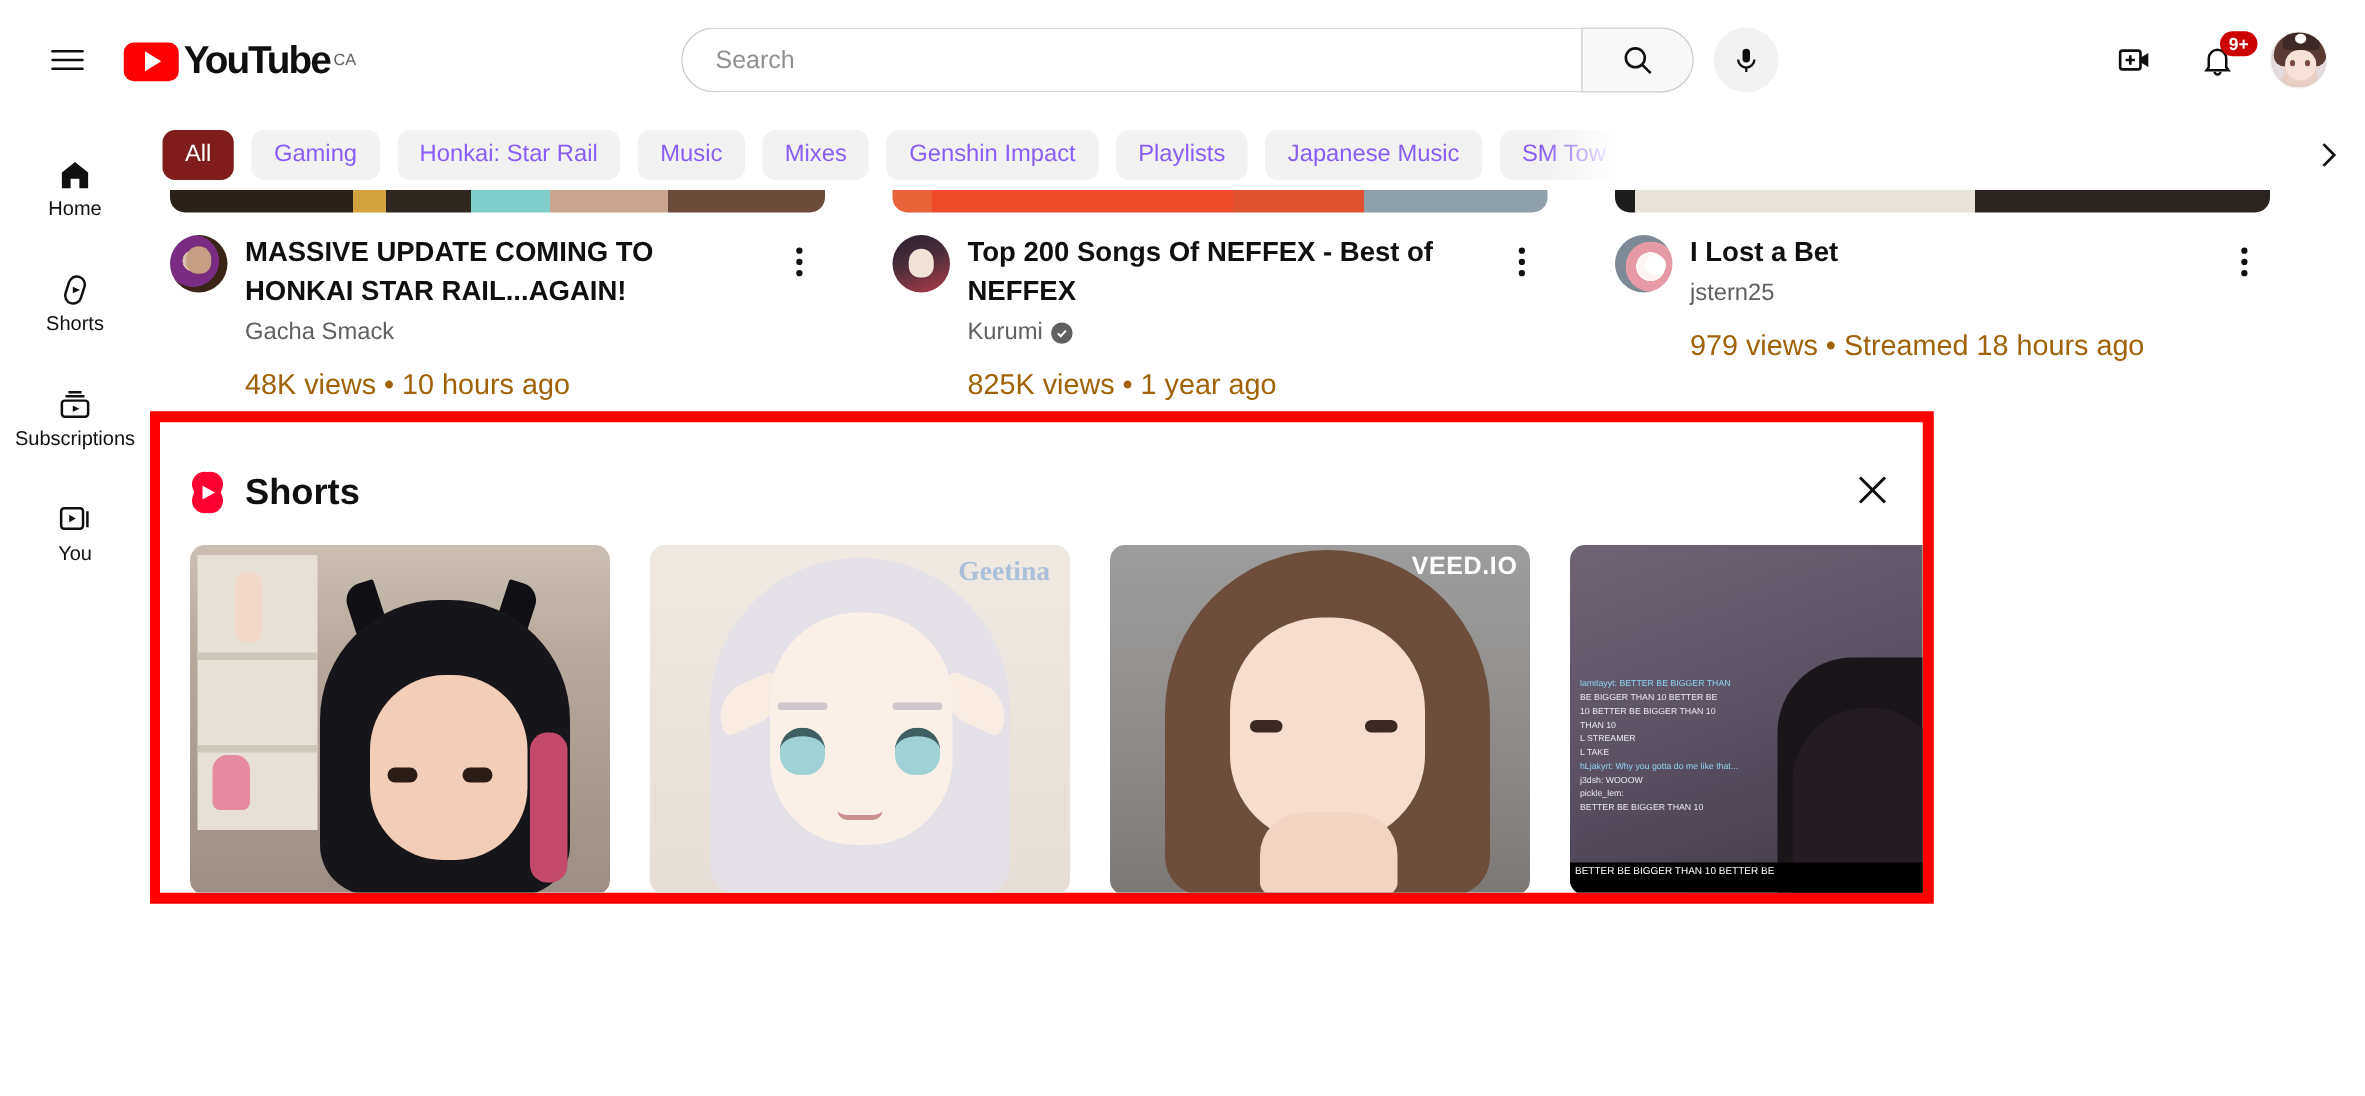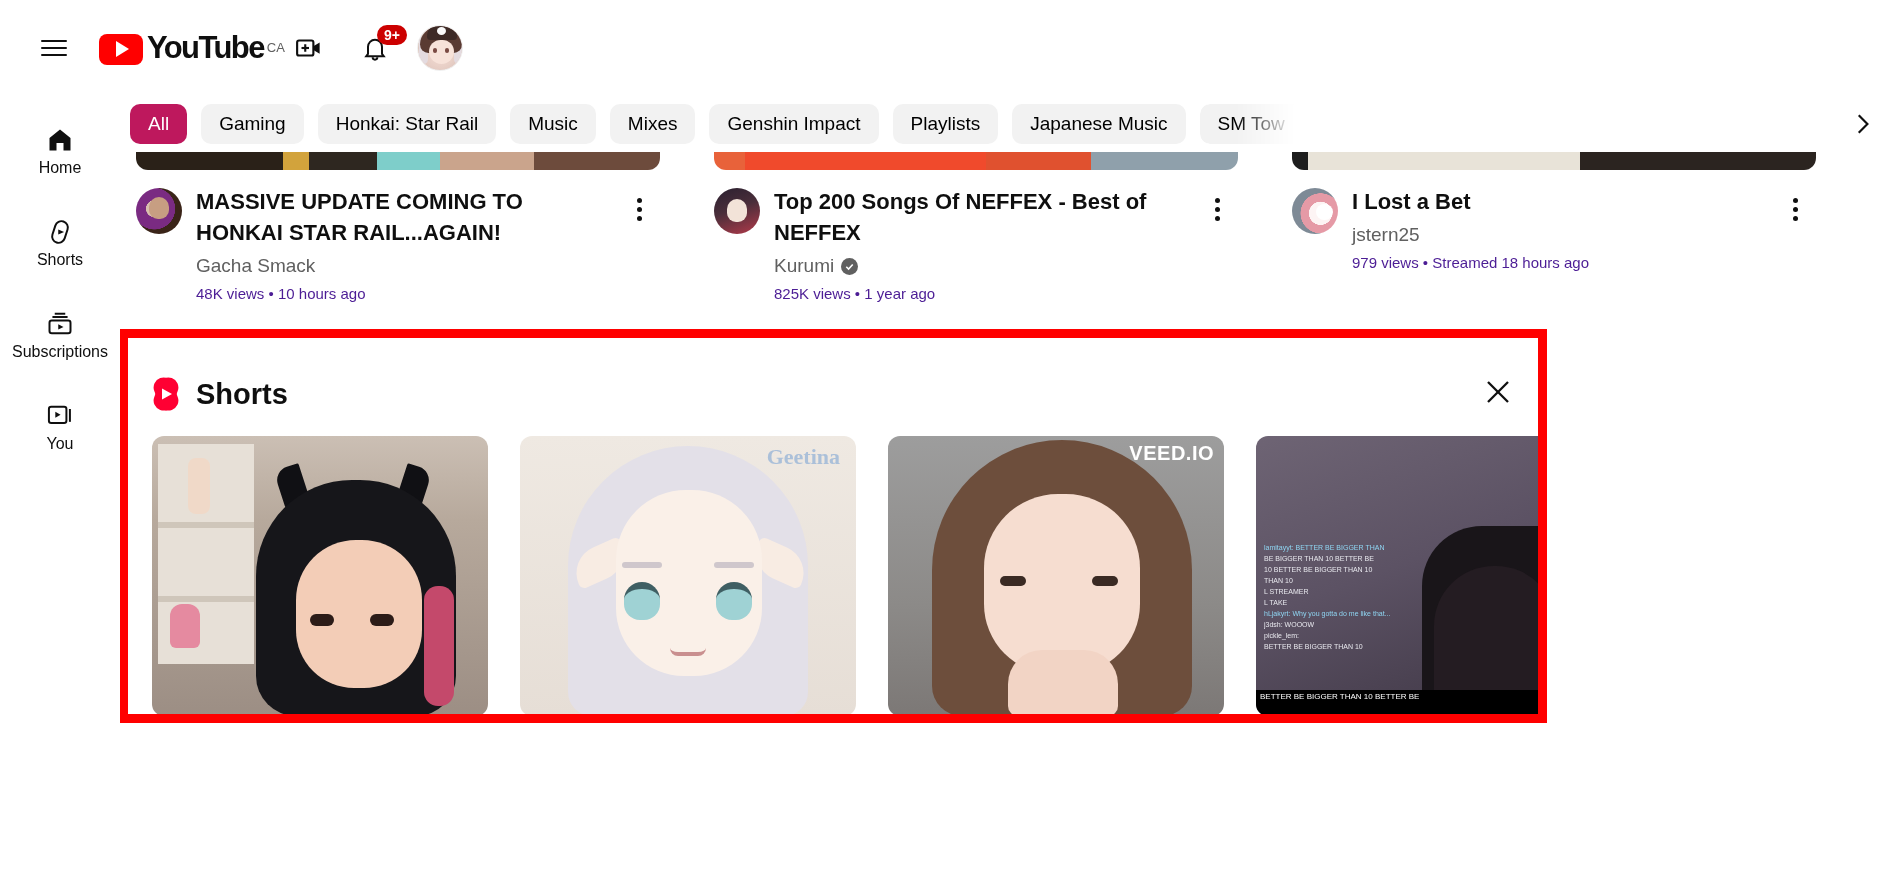--- a/index.html
+++ b/index.html
@@ -124,25 +124,25 @@
   .chipbar {
     position: absolute; top: 96px; left: 120px;
     width: 1772px; height: 56px;
     background: #ffffff;
     display: flex; align-items: center;
     overflow: hidden; z-index: 18;
   }
   .chips { display: flex; align-items: center; gap: 14px; padding-left: 10px; }
   .chip {
     height: 40px; padding: 0 18px; border-radius: 10px;
-    background: #f2f2f2; color: #000000;
+    background: #f2f2f2; color: #8b5cf6;
     font-size: 19px; line-height: 40px; white-space: nowrap;
     cursor: pointer; flex: 0 0 auto;
   }
-  .chip.active { background: #be185d; color: #ffffff; }
+  .chip.active { background: #7f1d1d; color: #ffffff; }
   .chip.faded {
     -webkit-mask-image: linear-gradient(to right, #000 35%, transparent 92%);
     mask-image: linear-gradient(to right, #000 35%, transparent 92%);
   }
   .chip-arrow {
     position: absolute; right: 10px; top: 8px;
     width: 40px; height: 40px; border-radius: 50%;
     display: flex; align-items: center; justify-content: center;
     background: #ffffff; cursor: pointer;
   }
@@ -185,21 +185,21 @@
     color: #0f0f0f; max-height: 62px; overflow: hidden;
   }
   .vchan {
     font-size: 19px; color: #606060; line-height: 28px; margin-top: 4px;
     display: flex; align-items: center; gap: 7px;
   }
   .verified {
     width: 17px; height: 17px; border-radius: 50%; background: #606060;
     display: inline-flex; align-items: center; justify-content: center; flex: 0 0 auto;
   }
-  .vstats { font-size: 15px; color: #4c1d95; line-height: 28px; }
+  .vstats { font-size: 23px; color: #a16207; line-height: 28px; margin-top: 13px; }
   .kebab {
     width: 42px; height: 42px; flex: 0 0 auto; cursor: pointer;
     display: flex; flex-direction: column; align-items: center; justify-content: center; gap: 4px;
     margin-top: 2px;
   }
   .kebab i { width: 5px; height: 5px; border-radius: 50%; background: #0f0f0f; display: block; }
 
   
   .shorts-highlight {
     position: absolute; left: 119px; top: 329px;
@@ -288,20 +288,40 @@
       </div>
       <div class="yt-logo">
         <div class="yt-play">
             <div class="tri"></div>
           </div>
         <div class="yt-word">YouTube</div>
         <div class="yt-cc">CA</div>
       </div>
     </div>
 
+    <div class="mast-center">
+      <div class="search-wrap">
+        <div class="search-box">
+          <input class="search-input" type="text" placeholder="Search" style="">
+        </div>
+        <div class="search-btn">
+          <svg width="28" height="28" viewBox="0 0 24 24" fill="none" stroke="#0f0f0f" stroke-width="1.8">
+            <circle cx="10.5" cy="10.5" r="6.5"></circle>
+              <line x1="15.3" y1="15.3" x2="21" y2="21"></line>
+          </svg>
+        </div>
+        <div class="mic-btn">
+          <svg width="24" height="24" viewBox="0 0 24 24" fill="#0f0f0f">
+            <rect x="9" y="3" width="6" height="11" rx="3"></rect>
+            <path d="M5.5 11.5a6.5 6.5 0 0 0 13 0" fill="none" stroke="#0f0f0f" stroke-width="1.8"></path>
+            <line x1="12" y1="18" x2="12" y2="21.5" stroke="#0f0f0f" stroke-width="1.8"></line>
+          </svg>
+        </div>
+      </div>
+    </div>
 
     <div class="mast-right">
       <div class="icon-btn">
         <svg width="30" height="30" viewBox="0 0 24 24" fill="none" stroke="#0f0f0f" stroke-width="1.7">
           <rect x="2.5" y="6" width="13" height="12" rx="1.5"></rect>
           <path d="M15.5 10.5l5-3v9l-5-3z" fill="#0f0f0f" stroke="none"></path>
           <line x1="9" y1="9" x2="9" y2="15"></line>
             <line x1="6" y1="12" x2="12" y2="12"></line>
         </svg>
       </div>

